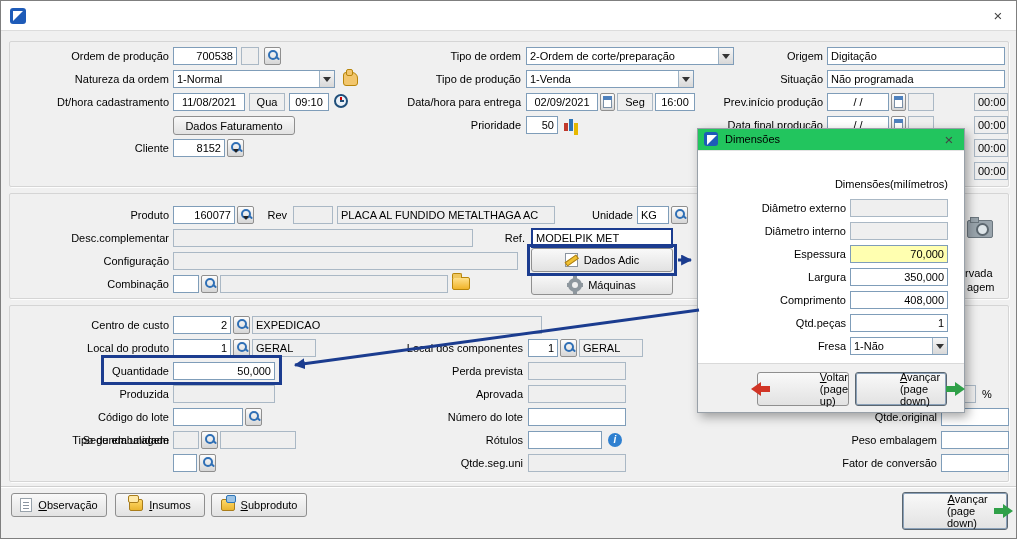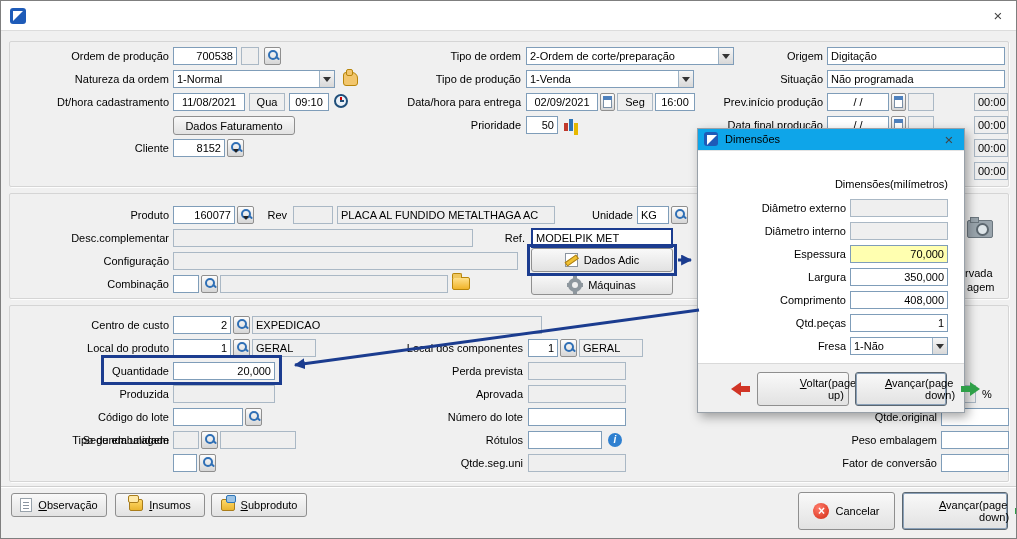--- a/index.html
+++ b/index.html
@@ -99,29 +99,29 @@
   .arrow-r::before { content:''; position:absolute; left:0; top:4px; width:9px; height:6px; background:#2fa048; }
   .arrow-r::after  { content:''; position:absolute; left:9px; top:0; width:0; height:0;
            border-left:10px solid #2fa048; border-top:7px solid transparent; border-bottom:7px solid transparent; }
   .arrow-l { position:relative; width:20px; height:14px; }
   .arrow-l::before { content:''; position:absolute; right:0; top:4px; width:9px; height:6px; background:#d13526; }
   .arrow-l::after  { content:''; position:absolute; right:9px; top:0; width:0; height:0;
            border-right:10px solid #d13526; border-top:7px solid transparent; border-bottom:7px solid transparent; }
   .btn { position:absolute; display:flex; align-items:center; justify-content:center; gap:6px;
          background:linear-gradient(#f9f9f9,#e2e2e2); border:1px solid #8f8f8f; border-radius:3px; }
   .btn.default { border:1px solid #5a6670; box-shadow:inset 0 0 0 1px #8aa0b8; }
-  .stack { display:flex; flex-direction:row; align-items:flex-start; line-height:12px;margin-left:44px; }
+  .stack { display:flex; flex-direction:column; align-items:flex-end; line-height:12px;margin-left:44px; }
   .u1 { display:inline-block; }
   .u1::first-letter { text-decoration:underline; }
   .hl { position:absolute; border:3px solid #1b3c8f; z-index:20; pointer-events:none; }
   .groove { position:absolute; left:0; width:100%; height:2px;
             border-top:1px solid #cfcfcf; border-bottom:1px solid #ffffff; }
   .dlg { position:absolute; left:696px; top:127px; width:268px; height:285px; background:#fff;
          border:1px solid #98a0a8; box-shadow:3px 4px 10px rgba(0,0,0,.35); z-index:30; }
-  .dlg-title { position:absolute; left:0; top:0; width:100%; height:22px; background:#0ea5e9;
+  .dlg-title { position:absolute; left:0; top:0; width:100%; height:22px; background:#22c55e;
          border-bottom:1px solid #e3e3e3; }
   .dlg-strip { position:absolute; left:0; bottom:0; width:100%; height:49px; background:#f0f0f0;
          border-top:1px solid #d9d9d9; }
   .annot { position:absolute; left:0; top:0; z-index:40; pointer-events:none; }
 </style>
 </head>
 <body>
 
 <div class="screen">
 
@@ -242,21 +242,21 @@
   <div class="sqbtn mag" style="left:232px;top:315px"></div>
   <div class="fld ro" style="left:251px;top:315px;width:290px">EXPEDICAO</div>
 
   <div class="lbl" style="left:8px;top:338px;width:160px">Local do produto</div>
   <div class="fld rt" style="left:172px;top:338px;width:58px">1</div>
   <div class="sqbtn mag" style="left:232px;top:338px"></div>
   <div class="fld ro" style="left:251px;top:338px;width:64px">GERAL</div>
 
   <div class="hl" style="left:100px;top:354px;width:181px;height:30px"></div>
   <div class="lbl" style="left:8px;top:361px;width:160px">Quantidade</div>
-  <div class="fld rt" style="left:172px;top:361px;width:102px">20,000</div>
+  <div class="fld rt" style="left:172px;top:361px;width:102px">50,000</div>
 
   <div class="lbl" style="left:8px;top:384px;width:160px">Produzida</div>
   <div class="fld ro" style="left:172px;top:384px;width:102px"></div>
 
   <div class="lbl" style="left:8px;top:407px;width:160px">Código do lote</div>
   <div class="fld" style="left:172px;top:407px;width:70px"></div>
   <div class="sqbtn mag" style="left:244px;top:407px"></div>
 
   <div class="lbl" style="left:8px;top:430px;width:160px">Tipo de embalagem</div>
   <div class="fld ro" style="left:172px;top:430px;width:26px"></div>
@@ -308,24 +308,20 @@
     </div>
   <div class="btn" style="left:114px;top:492px;width:90px;height:24px">
       <span class="ic insumos-ic"></span>
       <span class="u1">Insumos</span>
     </div>
   <div class="btn" style="left:210px;top:492px;width:96px;height:24px">
       <span class="ic subp-ic"></span>
       <span class="u1">Subproduto</span>
     </div>
 
-  <div class="btn" style="left:797px;top:491px;width:97px;height:38px">
-      <span class="ic redx-ic"></span>
-      <span>Cancelar</span>
-    </div>
   <div class="btn default" style="left:901px;top:491px;width:106px;height:38px">
       <span class="stack">
         <span class="u1">Avançar</span>
         <span>(page down)</span>
       </span>
       <span class="ic arrow-r"></span>
     </div>
 
   <div class="dlg">
     <div class="dlg-title">

